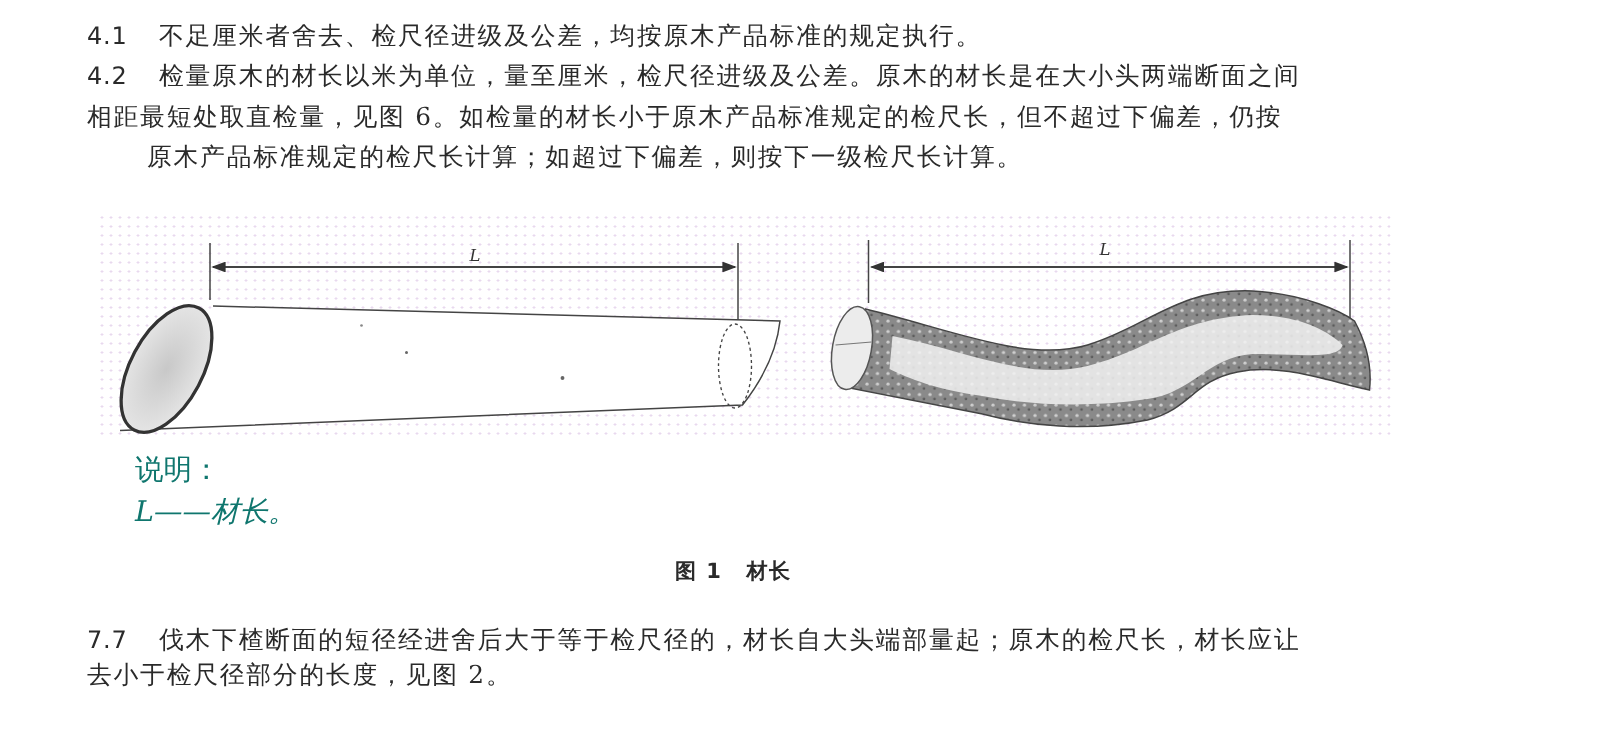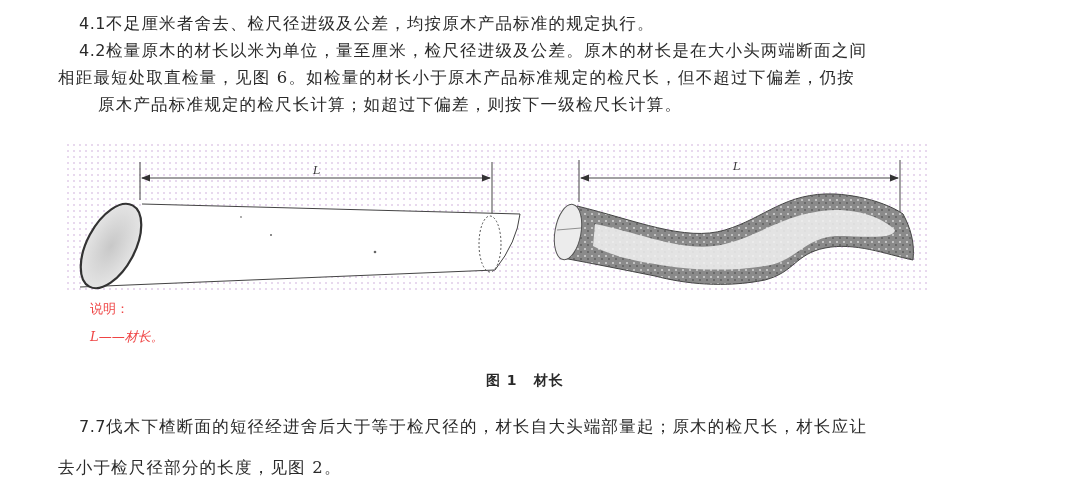--- a/index.html
+++ b/index.html
@@ -1,24 +1,24 @@
 <!DOCTYPE html>
 <html><head>
 <meta charset="utf-8">
 <style>
   html, body { margin:0; padding:0; background:#ffffff; }
   body { width:1080px; height:493px; position:relative; overflow:hidden;
          font-family: "DejaVu Serif", "Liberation Serif", serif; color:#2a2a2a; }
   .line { position:absolute; left:58px; font-size:16.5px; letter-spacing:1.2px; white-space:nowrap; line-height:22px; }
-  .num { font-family: "DejaVu Sans", "Liberation Sans", sans-serif; font-size:16px; display:inline-block; width:48px; letter-spacing:0.5px;text-align:right; }
+  .num { font-family: "DejaVu Sans", "Liberation Sans", sans-serif; font-size:16px; display:inline-block; width:48px; letter-spacing:0.5px; }
   .figure { position:absolute; left:65px; top:142px; width:862px; height:152px;
             background-image: radial-gradient(#e8d9ee 0.8px, transparent 0.9px);
             background-size: 6px 6px; }
-  .legend { position:absolute; font-size:13px; color:#ef4444; white-space:nowrap; }
-  .caption { position:absolute; left:450px; top:372px; font-family:"DejaVu Sans","Liberation Sans",sans-serif; font-weight:bold; font-size:14px; letter-spacing:1px;margin-left:36px; }
+  .legend { position:absolute; font-size:19px; color:#0f766e; white-space:nowrap; }
+  .caption { position:absolute; left:450px; top:372px; font-family:"DejaVu Sans","Liberation Sans",sans-serif; font-weight:bold; font-size:14px; letter-spacing:1px; }
   .caption .sp { display:inline-block; width:16px; }
   .dim-label { font-family:"DejaVu Serif","Liberation Serif",serif; font-style:italic; font-size:11px; fill:#333; }
 </style>
 </head>
 <body>
 
 <div class="line" style="top:13px;">
   <span class="num">4.1</span><span>不足厘米者舍去、检尺径进级及公差，均按原木产品标准的规定执行。</span>
 </div>
 
@@ -87,15 +87,15 @@
 <div class="legend" style="left:90px; top:300px;">说明：</div>
 <div class="legend" style="left:90px; top:328px; font-style:italic;">L——材长。</div>
 
 <div class="caption">
   <span>图 1</span><span class="sp"></span><span>材长</span>
 </div>
 
 <div class="line" style="top:416px;">
   <span class="num">7.7</span><span>伐木下楂断面的短径经进舍后大于等于检尺径的，材长自大头端部量起；原木的检尺长，材长应让</span>
 </div>
-<div class="line" style="top:457px;text-align:right;">
+<div class="line" style="top:439px;text-align:right;">
   <span>去小于检尺径部分的长度，见图 2。</span>
 </div>
 
 </body></html>

